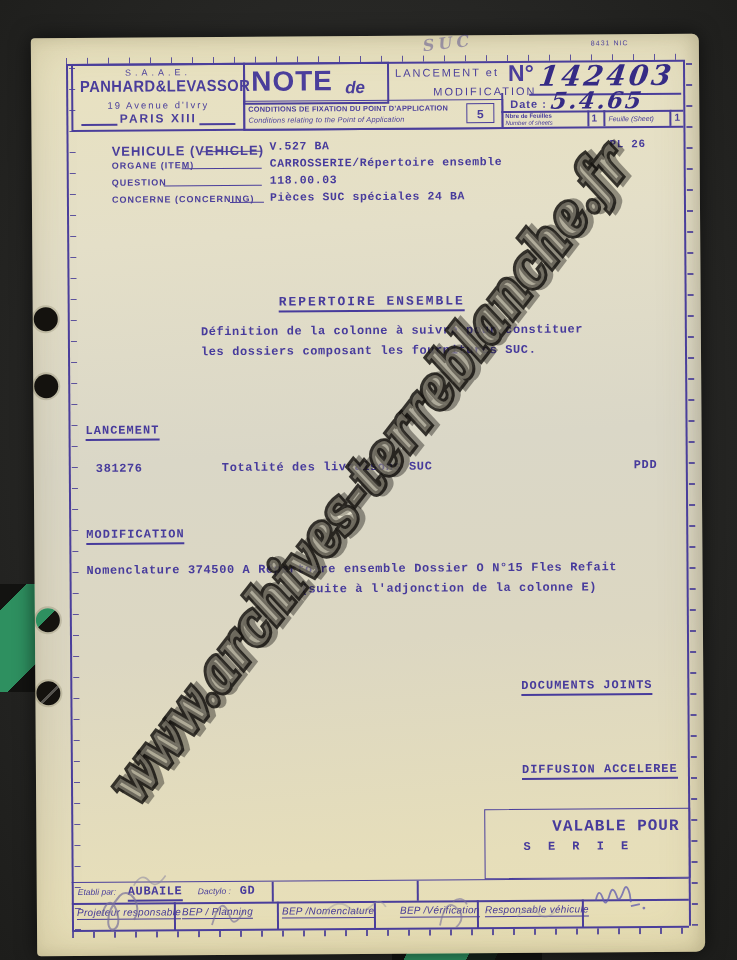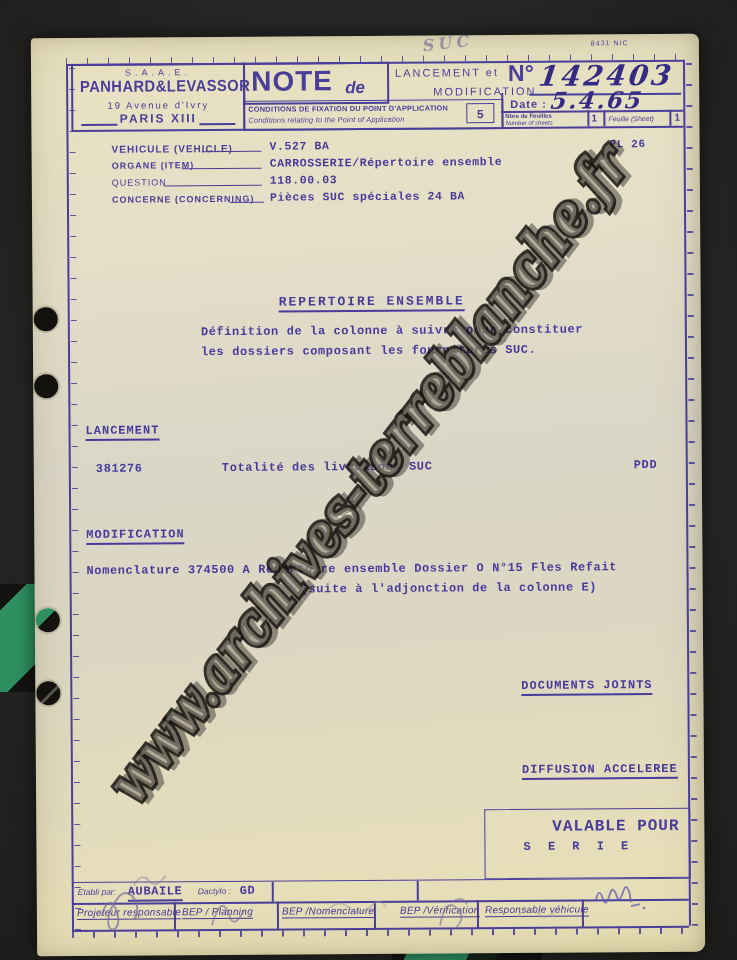--- a/index.html
+++ b/index.html
@@ -91,27 +91,27 @@
   <div class="abs printed" style="left:474px;top:78px;font-size:6px;font-weight:bold;">Nbre de Feuilles</div>
   <div class="abs printed" style="left:474px;top:85px;font-size:6px;font-style:italic;">Number of sheets</div>
   <div class="abs line-v" style="left:556px;top:76px;height:16px;"></div>
   <div class="abs printed" style="left:560px;top:78px;font-size:10px;font-weight:bold;">1</div>
   <div class="abs line-v" style="left:572px;top:76px;height:16px;"></div>
   <div class="abs printed" style="left:577px;top:81px;font-size:7px;font-style:italic;">Feuille (Sheet)</div>
   <div class="abs line-v" style="left:638px;top:76px;height:16px;"></div>
   <div class="abs printed" style="left:643px;top:78px;font-size:10px;font-weight:bold;">1</div>
   <div class="abs line-h" style="left:212px;top:92px;width:440px;"></div>
 
-  <div class="abs printed" style="left:80px;top:106px;font-size:10px;letter-spacing:1px;font-weight:bold;">VEHICULE (VEHICLE)</div>
+  <div class="abs printed" style="left:80px;top:106px;font-size:13px;letter-spacing:1px;font-weight:bold;">VEHICULE (VEHICLE)</div>
   <div class="abs leader" style="left:170px;top:106px;width:60px;height:8px;"></div>
   <div class="abs typed" style="left:238px;top:103px;font-size:11.5px;">V.527 BA</div>
   <div class="abs printed" style="left:80px;top:123px;font-size:9px;letter-spacing:1px;font-weight:bold;">ORGANE (ITEM)</div>
   <div class="abs leader" style="left:150px;top:123px;width:80px;height:8px;"></div>
   <div class="abs typed" style="left:238px;top:120px;font-size:11.5px;">CARROSSERIE/Répertoire ensemble</div>
-  <div class="abs printed" style="left:80px;top:140px;font-size:9px;letter-spacing:1px;font-weight:normal;">QUESTION</div>
+  <div class="abs printed" style="left:80px;top:140px;font-size:9px;letter-spacing:1px;font-weight:bold;">QUESTION</div>
   <div class="abs leader" style="left:132px;top:140px;width:98px;height:8px;"></div>
   <div class="abs typed" style="left:238px;top:137px;font-size:11.5px;">118.00.03</div>
   <div class="abs printed" style="left:80px;top:157px;font-size:9px;letter-spacing:1px;font-weight:bold;">CONCERNE (CONCERNING)</div>
   <div class="abs leader" style="left:198px;top:157px;width:34px;height:8px;"></div>
   <div class="abs typed" style="left:238px;top:154px;font-size:11.5px;">Pièces SUC spéciales 24 BA</div>
   <div class="abs typed" style="left:578px;top:104px;font-size:11px;">PL 26</div>
 
   <div class="abs typed underl" style="left:246px;top:258px;font-size:13px;letter-spacing:2px;">REPERTOIRE ENSEMBLE</div>
   <div class="abs typed" style="left:168px;top:288px;font-size:12px;">Définition de la colonne à suivre pour constituer</div>
   <div class="abs typed" style="left:168px;top:308px;font-size:12px;">les dossiers composant les fournitures SUC.</div>

